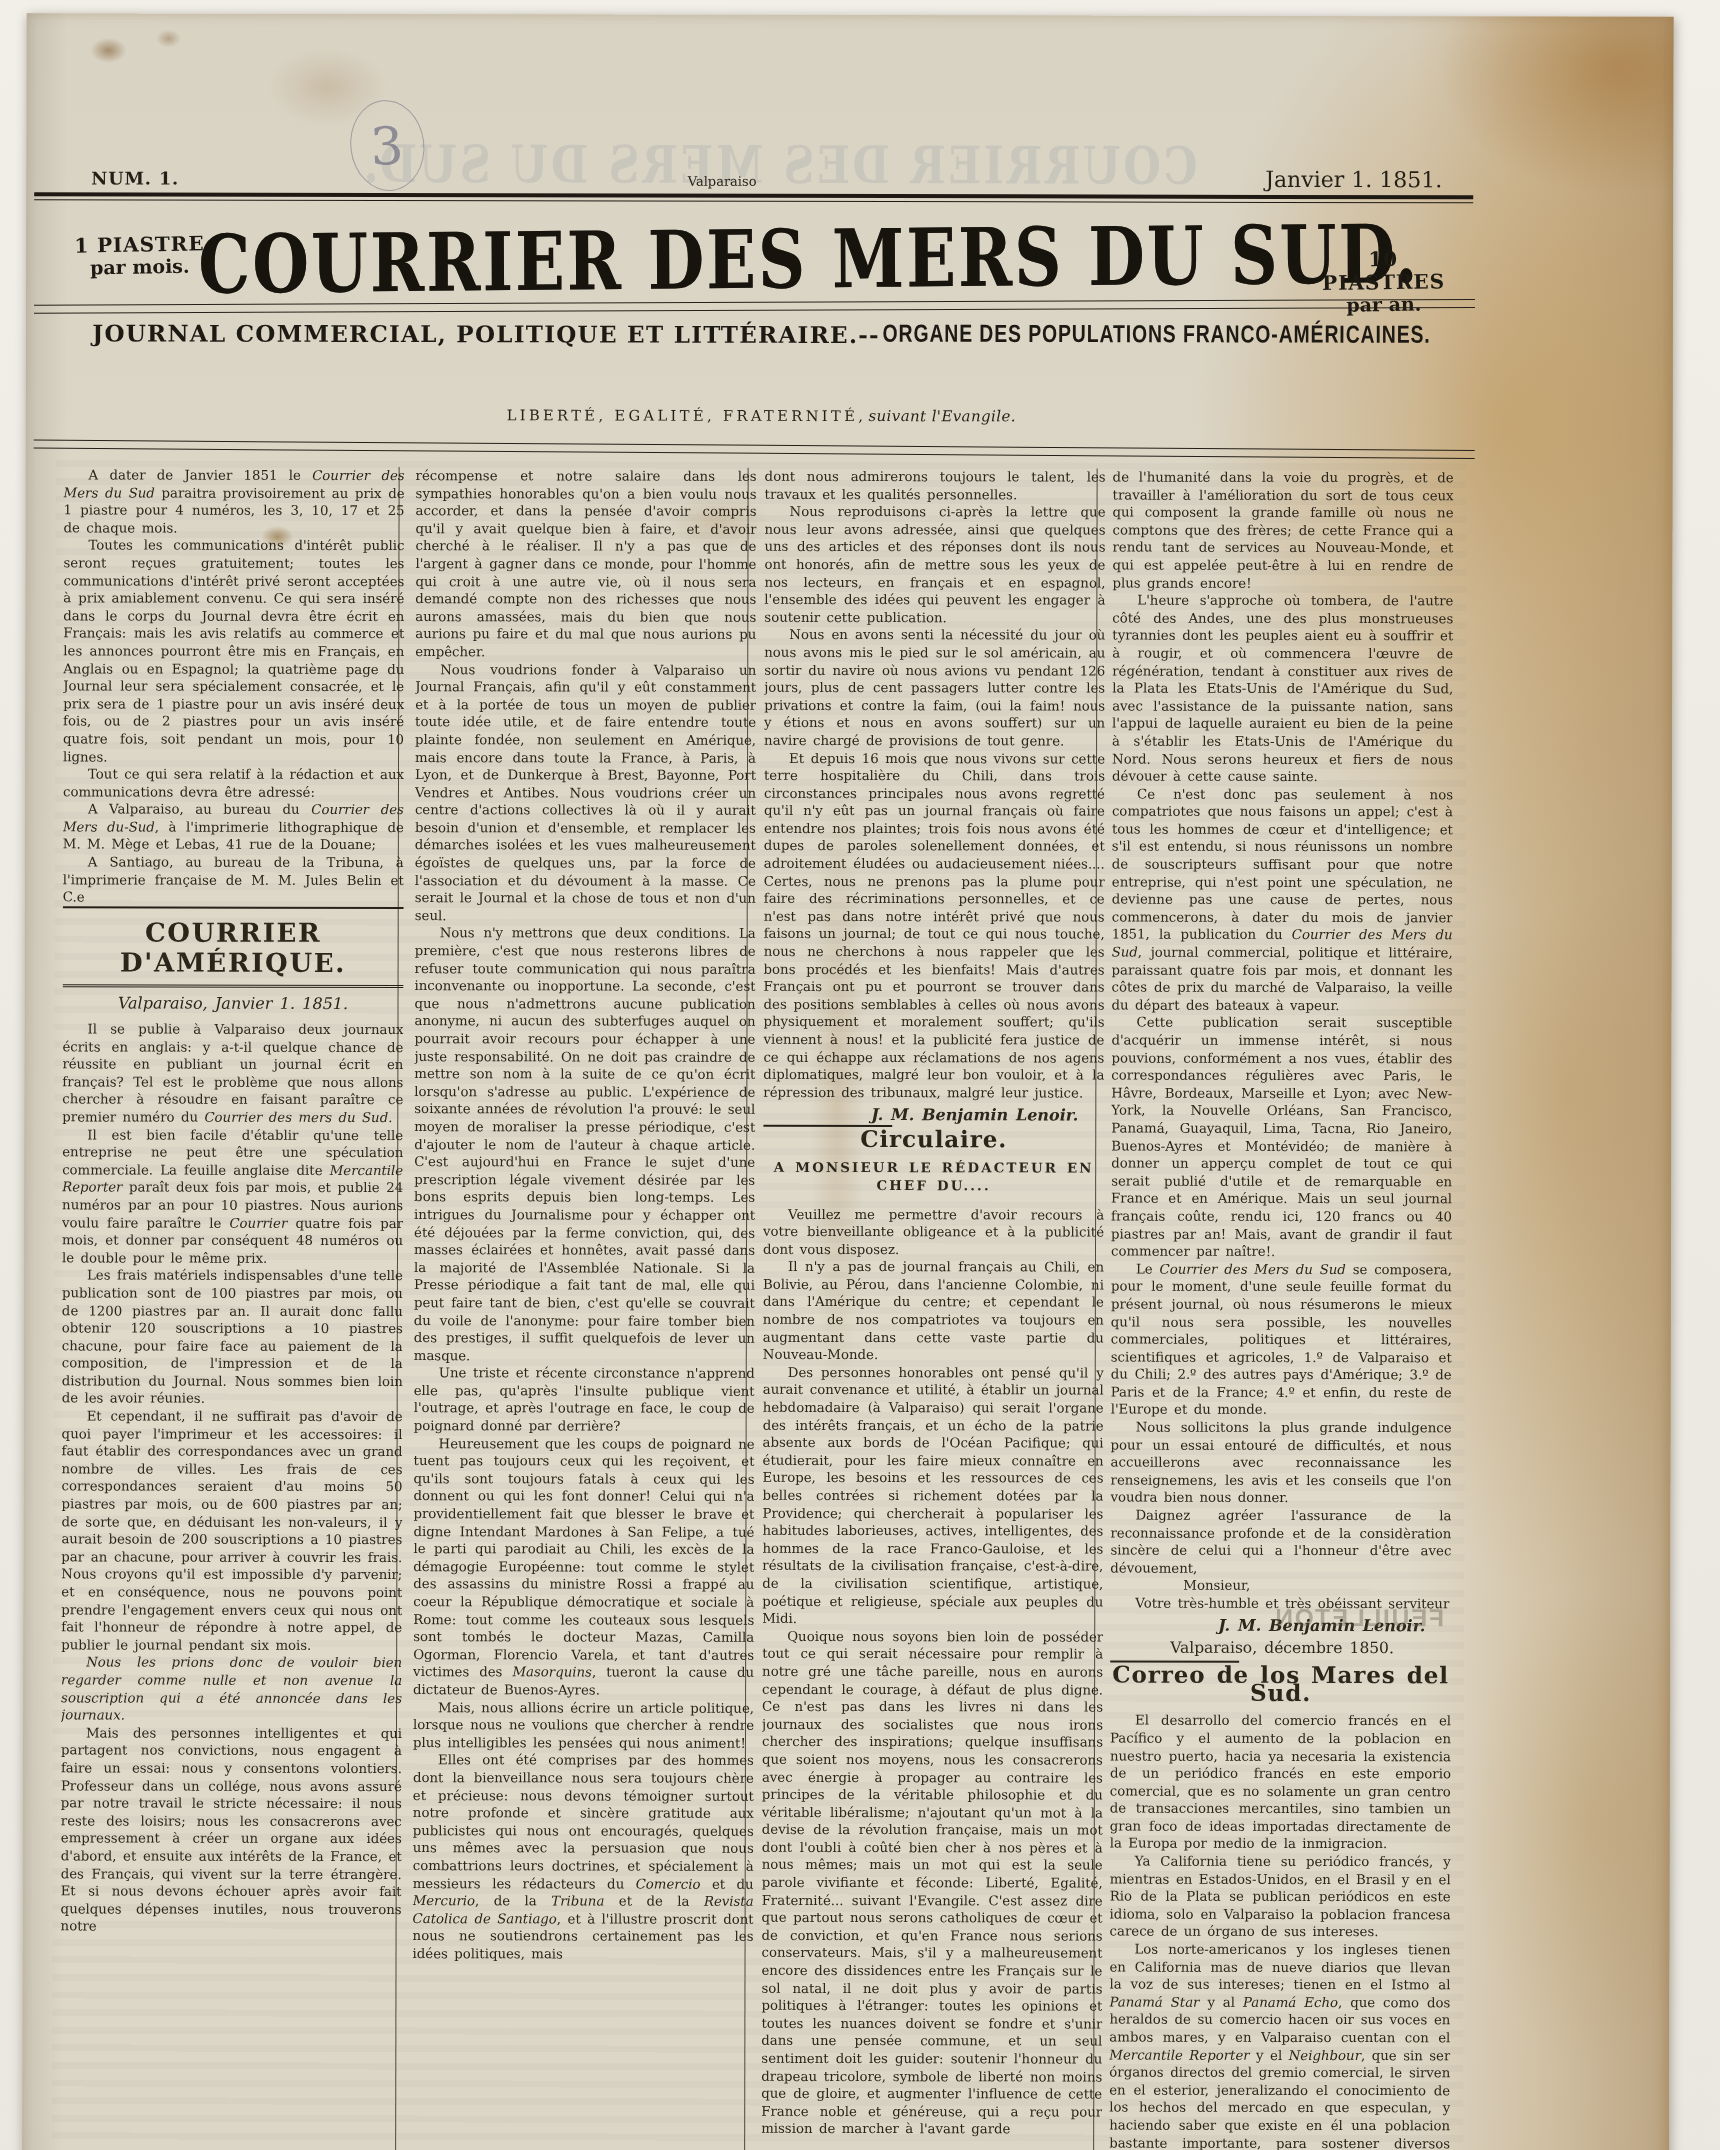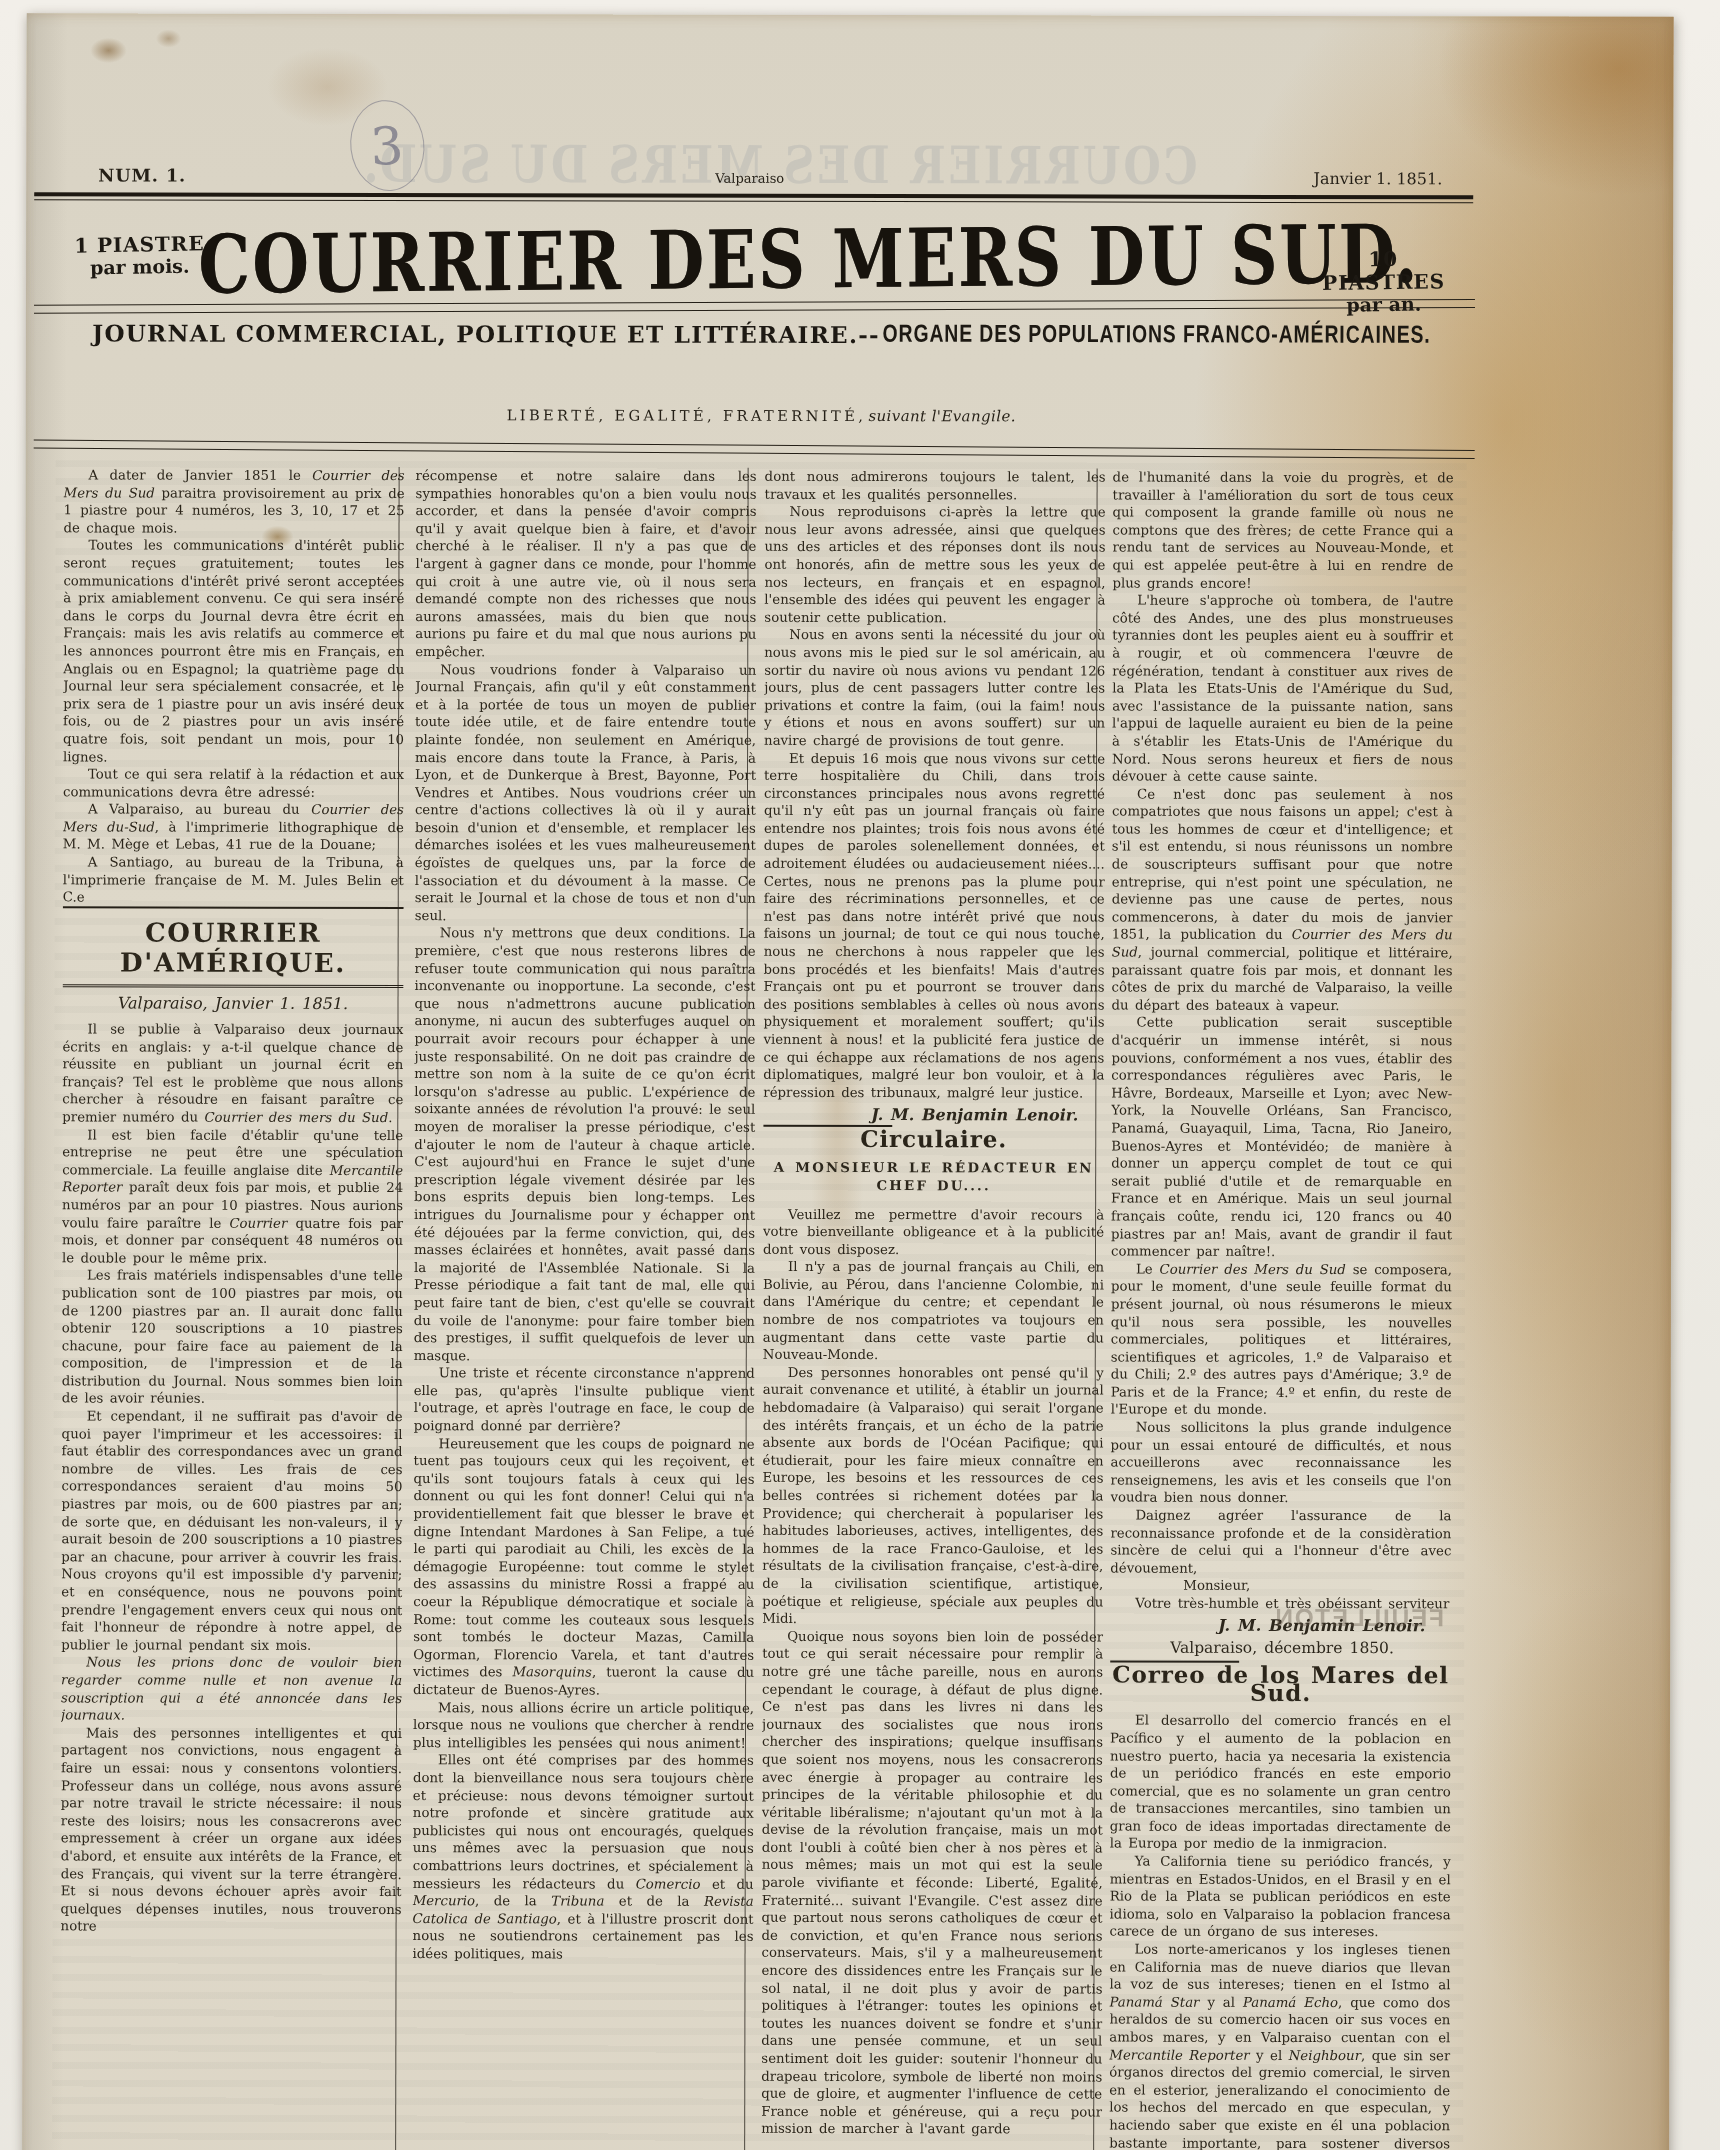--- a/index.html
+++ b/index.html
@@ -31,23 +31,23 @@
   
   .paper::after{
     content:"";position:absolute;left:30px;top:447px;width:1411px;height:1819px;
     background:repeating-linear-gradient(180deg, rgba(108,112,104,0.05) 0 6.9px, rgba(108,112,104,0) 6.9px 17.6px);
     pointer-events:none;
   }
   .topline{
     position:absolute;left:65px;top:151px;width:1351px;
     display:flex;justify-content:space-between;align-items:baseline;color:#241f16;
   }
-  .num{font-size:17.6px;font-weight:bold;letter-spacing:0.9px;margin-left:7px;}
+  .num{font-size:17.6px;font-weight:bold;letter-spacing:0.9px;}
   .city{font-size:13px;}
-  .dt{font-size:16px;}
+  .dt{font-size:22px;}
   .rule-double-top{position:absolute;left:7.7px;top:179px;width:1439px;border-top:4.7px solid #1e1912;}
   .rule-double-top::after{content:"";display:block;margin-top:3.4px;border-top:1.7px solid #1e1912;}
   .price{position:absolute;text-align:center;color:#1d1913;font-weight:bold;line-height:1.15;}
   .price .l1{display:block;font-size:20px;letter-spacing:0.9px;}
   .price .l2{display:block;font-size:19px;}
   .price.pl{left:38px;top:220px;width:151px;transform:rotate(-1.2deg);}
   .price.pr{left:1280px;top:232px;width:155px;transform:rotate(-1deg);}
   .mast-title{
     position:absolute;left:172px;top:197px;width:1187px;text-align:center;
     font-weight:bold;font-size:65px;letter-spacing:2.2px;color:#17130d;

